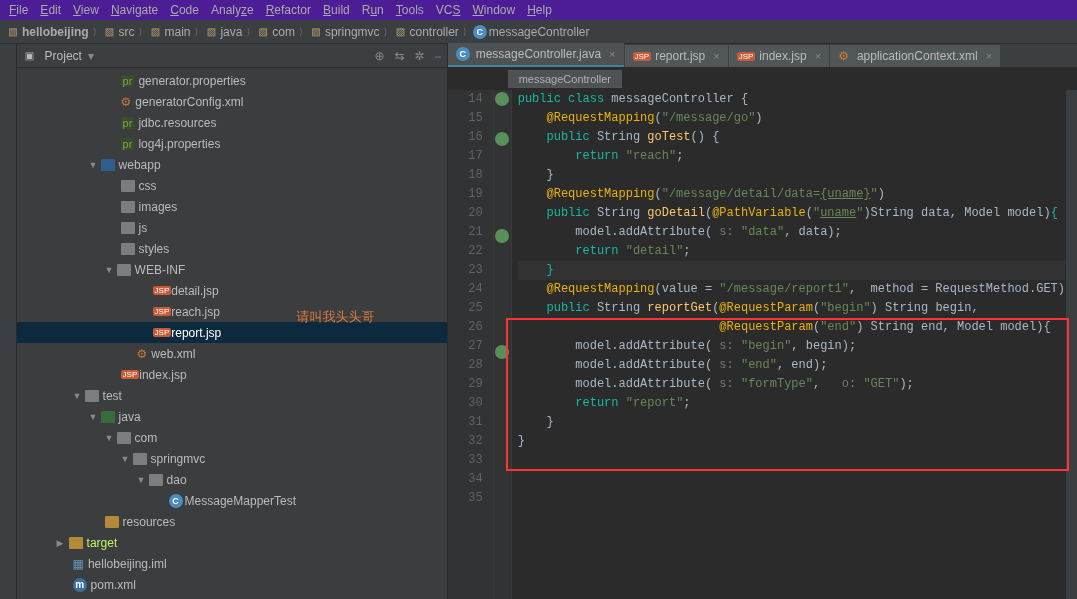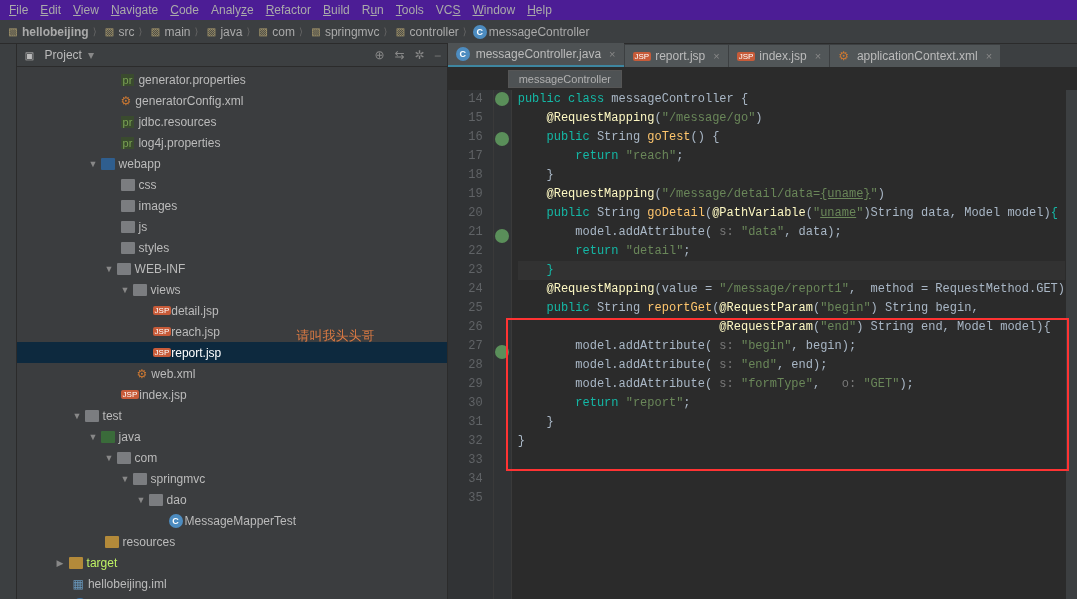--- a/index.html
+++ b/index.html
@@ -118,21 +118,21 @@
     border-right:1px solid #3a3a3a;
   }
   .marker-gutter {
     width:18px; background:#313335;
     border-right:1px solid #3a3a3a;
   }
   .marker { width:14px; height:14px; border-radius:50%; display:block; margin:2px auto; }
   .code-lines { flex:1; padding-left:6px; line-height:19px; color:#a9b7c6; }
   .code-lines pre { margin:0; font-family:inherit; }
   .kw { color:#14b8a6; }
-  .ann { color:#fef9c3;font-family:Liberation Mono, monospace; }
+  .ann { color:#eab308;font-family:Liberation Mono, monospace; }
   .str { color:#6a8759; }
   .hint { color:#787878; }
   .fn { color:#ffc66d; }
   .cls { color:#a9b7c6; }
   .under { text-decoration:underline;margin-top:12px; }
   .highlight-box {
     position:absolute;
     border:2px solid #ff3333;
     left:58px; right:8px;
     top:228px; height:153px;
@@ -216,21 +216,21 @@
         <span style="color:#888">▾</span>
       </div>
       <div class="tb-icons">
         <span>⊕</span>
         <span>⇆</span>
         <span>✲</span>
         <span>⎯</span>
       </div>
     </div>
     <div class="tree tree-wrap">
-      <div class="overlay-text" style="left:280px; top:260px;">请叫我头头哥</div>
+      <div class="overlay-text" style="left:280px; top:240px;">请叫我头头哥</div>
 
       <div class="tree-row">
           <span class="tree-indent" style="width:98px"></span>
           <span class="ico-prop">pr</span>
           <span>generator.properties</span>
         </div>
       <div class="tree-row">
           <span class="tree-indent" style="width:98px"></span>
           <span class="ico-xml">⚙</span>
           <span>generatorConfig.xml</span>
@@ -269,26 +269,20 @@
       <div class="tree-row">
           <span class="tree-indent" style="width:98px"></span>
           <span class="ico-folder"></span>
           <span>styles</span>
         </div>
       <div class="tree-row">
           <span class="tree-indent" style="width:82px"></span>
           <span class="tree-arrow down"></span>
           <span class="ico-folder"></span>
           <span>WEB-INF</span>
-        </div>
-      <div class="tree-row">
-          <span class="tree-indent" style="width:98px"></span>
-          <span class="tree-arrow down"></span>
-          <span class="ico-folder"></span>
-          <span>views</span>
         </div>
       <div class="tree-row">
           <span class="tree-indent" style="width:130px"></span>
           <span class="ico-jsp">JSP</span> 
           <span>detail.jsp</span>
         </div>
       <div class="tree-row">
           <span class="tree-indent" style="width:130px"></span>
           <span class="ico-jsp">JSP</span> 
           <span>reach.jsp</span>

